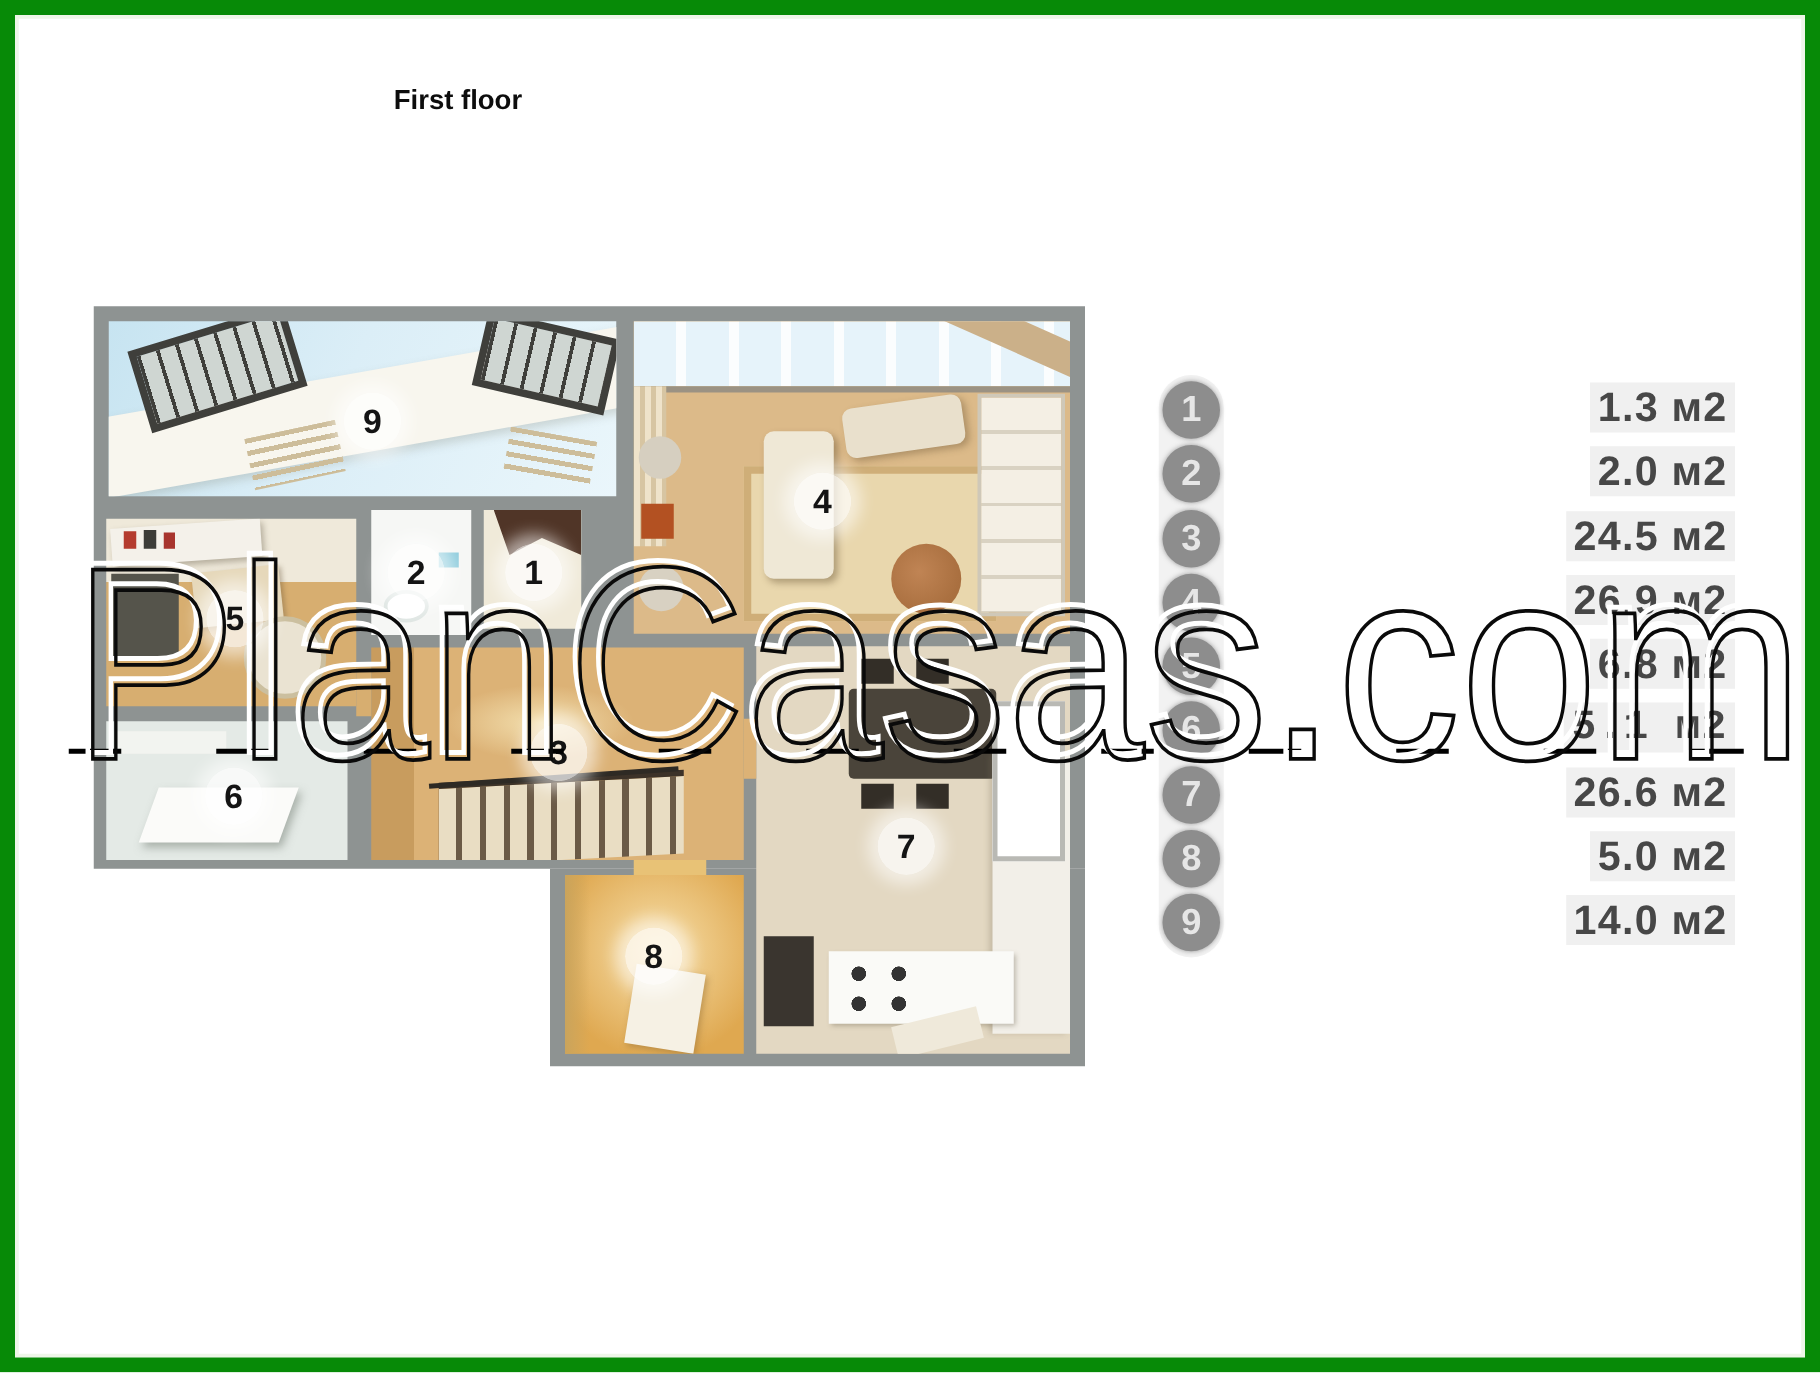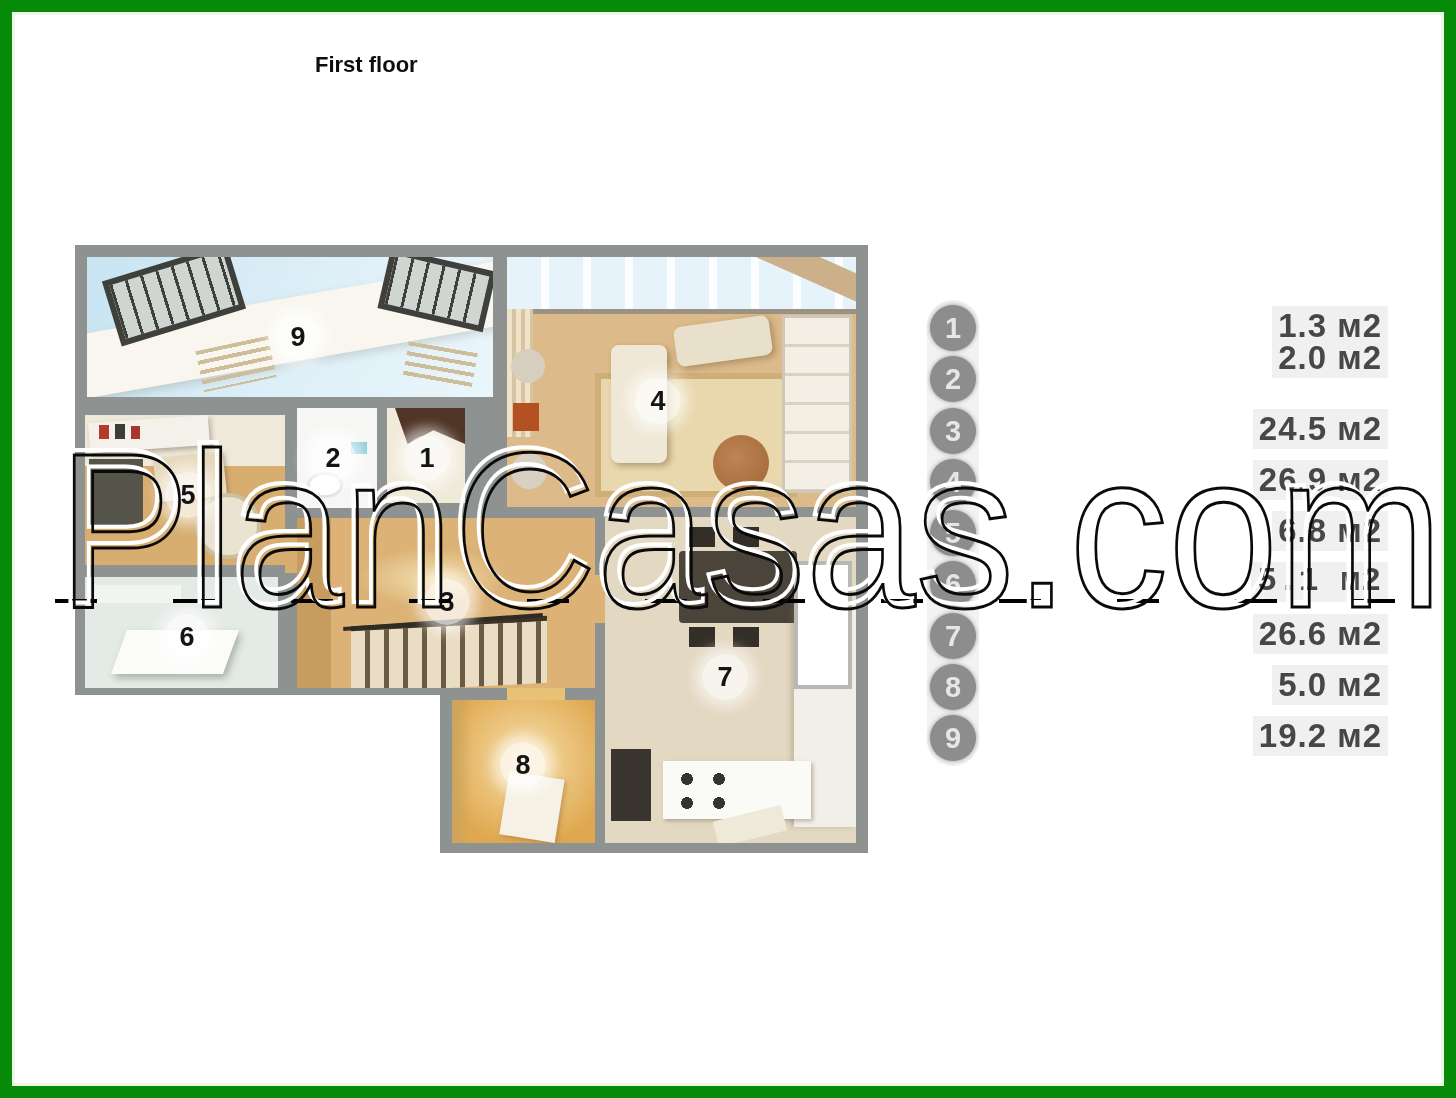--- a/index.html
+++ b/index.html
@@ -1,21 +1,21 @@
 <!DOCTYPE html>
 <html><head>
 <meta charset="utf-8">
 <style>
   html,body{margin:0;padding:0;background:#fff;}
   .page{position:relative;width:1456px;height:1098px;background:#ffffff;overflow:hidden;
         font-family:"Liberation Sans",sans-serif;}
   .border-frame{position:absolute;inset:0;border:12px solid #078a07;
         box-shadow:inset 0 0 0 3px #eef6e8;pointer-events:none;z-index:60;}
 
-  .title{position:absolute;left:315px;top:52px;font-size:22px;font-weight:bold;color:#0d0d0d;z-index:10;}
+  .title{position:absolute;left:315px;top:67px;font-size:22px;font-weight:bold;color:#0d0d0d;z-index:10;}
 
   
   .plan{position:absolute;left:75px;top:245px;width:800px;height:608px;z-index:5;}
   .wall-block{position:absolute;background:#8e9392;}
   .wall-block.upper{left:0;top:0;width:793px;height:450px;}
   .wall-block.lower{left:365px;top:450px;width:428px;height:158px;}
   .room{position:absolute;overflow:hidden;}
 
   
   .room9{left:12px;top:12px;width:406px;height:140px;
@@ -144,21 +144,21 @@
       background:#f2f2f2;z-index:6;}
   .badge{position:absolute;left:930px;width:46px;height:46px;border-radius:50%;background:#8d8d8d;
       color:#e6e6e6;display:flex;align-items:center;justify-content:center;
       font-size:29px;font-weight:bold;z-index:7;box-shadow:0 0 4px rgba(140,140,140,.9);}
   .b1{top:305px;} .b2{top:356px;} .b3{top:408px;} .b4{top:459px;} .b5{top:510px;}
   .b6{top:561px;} .b7{top:613px;} .b8{top:664px;} .b9{top:715px;}
 
   .lv{position:absolute;right:68px;height:40px;line-height:40px;padding:0 6px;
       font-size:33px;font-weight:bold;color:#474747;background:#f0f0f0;z-index:7;
       letter-spacing:1px;}
-  .v1{top:306px;} .v2{top:338px;} .v3{top:409px;} .v4{top:460px;} .v5{top:511px;}
+  .v1{top:306px;} .v2{top:357px;} .v3{top:409px;} .v4{top:460px;} .v5{top:511px;}
   .v6{top:562px;font-family:Liberation Mono, monospace;} .v7{top:614px;} .v8{top:665px;} .v9{top:716px;}
 
   
   .wm{position:absolute;left:0;top:0;width:1456px;height:1098px;z-index:40;pointer-events:none;}
   .wm text{font-family:"Liberation Sans",sans-serif;font-size:220px;fill:none;}
   .wmw{stroke:#ffffff;stroke-width:4px;}
   .wmb{stroke:#0a0a0a;stroke-width:3px;}
 </style>
 </head>
 <body>
@@ -269,21 +269,21 @@
   <div class="badge b9">9</div>
 
   <div class="lv v1">1.3 м2</div>
   <div class="lv v2">2.0 м2</div>
   <div class="lv v3">24.5 м2</div>
   <div class="lv v4">26.9 м2</div>
   <div class="lv v5">6.8 м2</div>
   <div class="lv v6">5.1 м2</div>
   <div class="lv v7">26.6 м2</div>
   <div class="lv v8">5.0 м2</div>
-  <div class="lv v9">19.2 м2</div>
+  <div class="lv v9">14.0 м2</div>
 
   <svg class="wm" viewBox="0 0 1456 1098" xmlns="http://www.w3.org/2000/svg" aria-hidden="true">
     <line x1="55" y1="601" x2="1448" y2="601" stroke="#000000" stroke-width="4" stroke-dasharray="42 76"></line>
     <text class="wmw" x="54" y="602" textLength="1385" lengthAdjust="spacingAndGlyphs">PlanCasas.com</text>
     <text class="wmb" x="58" y="607" textLength="1385" lengthAdjust="spacingAndGlyphs">PlanCasas.com</text>
   </svg>
 
   <div class="border-frame"></div>
 </div>
 

